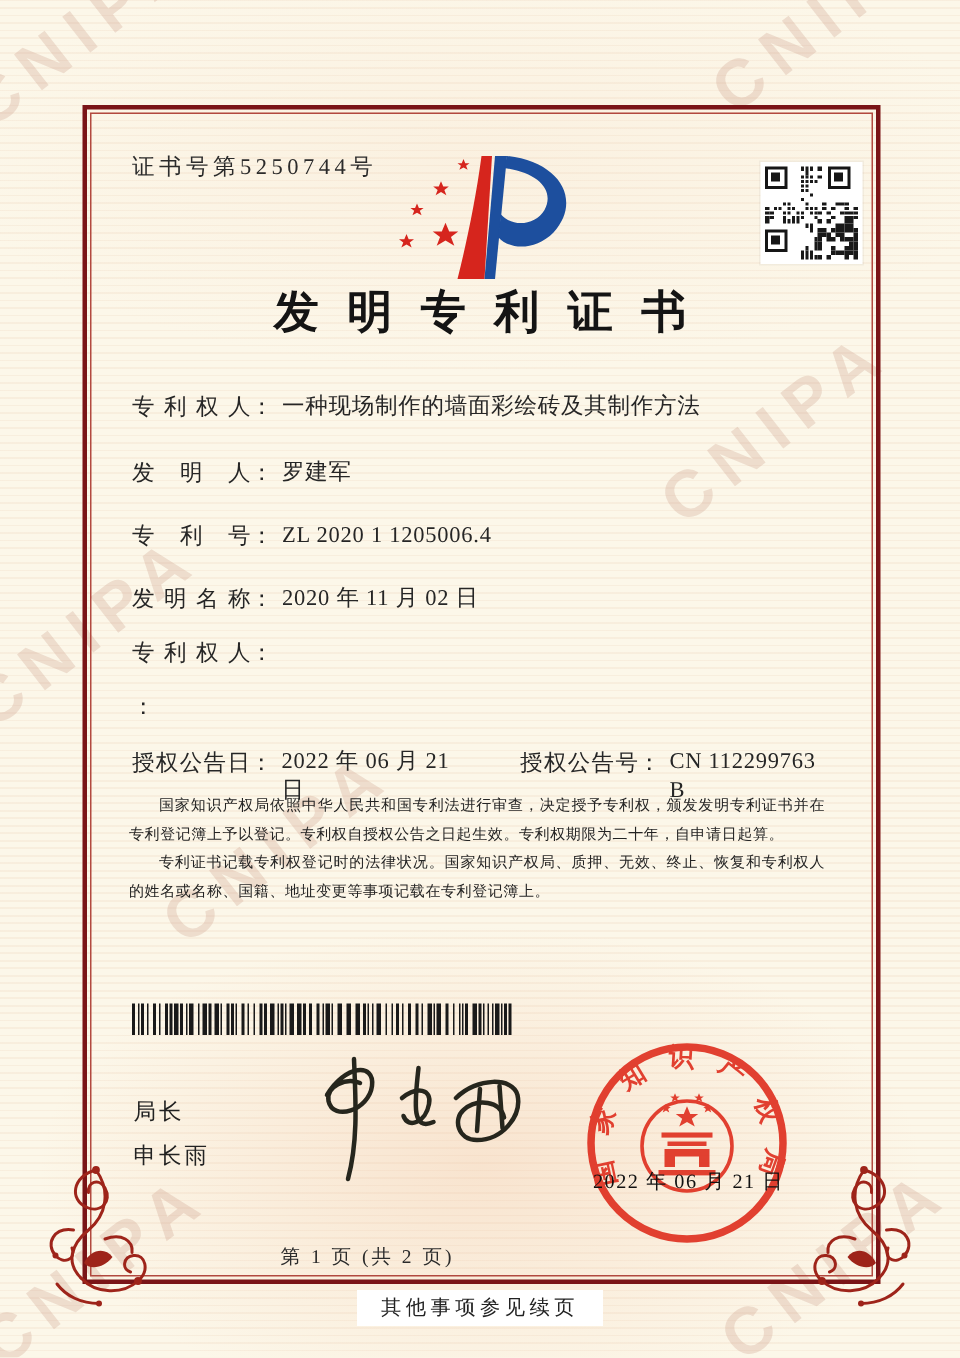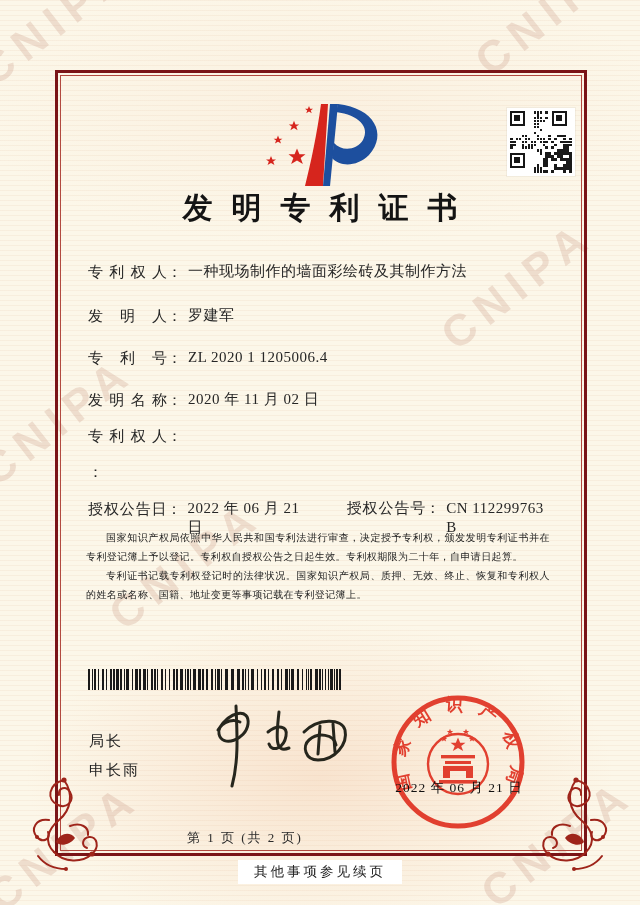--- a/index.html
+++ b/index.html
@@ -83,20 +83,21 @@
   <div class="wm" style="left:-34px; top:-4px;">CNIPA</div>
   <div class="wm" style="left:462px; top:-14px;">CNIPA</div>
   <div class="wm" style="left:428px; top:260px;">CNIPA</div>
   <div class="wm" style="left:-32px; top:396px;">CNIPA</div>
   <div class="wm" style="left:96px;  top:540px;">CNIPA</div>
   <div class="wm" style="left:-26px; top:822px;">CNIPA</div>
   <div class="wm" style="left:468px; top:818px;">CNIPA</div>
 
   <div class="frame"></div>
 
+  <div class="cert-no">证书号第5250744号</div>
 
   <div class="logo">
     <svg width="132" height="92" viewBox="0 0 132 92">
       <defs>
         <path id="st" d="M0,-10 L2.9,-3.1 10,-3.1 4.3,1.2 6.9,8.1 0,4 -6.9,8.1 -4.3,1.2 -10,-3.1 -2.9,-3.1 Z"></path>
       </defs>
       <g fill="#d6251d">
         <use href="#st" transform="translate(49,14) scale(0.40)"></use>
         <use href="#st" transform="translate(34,30) scale(0.52)"></use>
         <use href="#st" transform="translate(18,44) scale(0.44)"></use>

